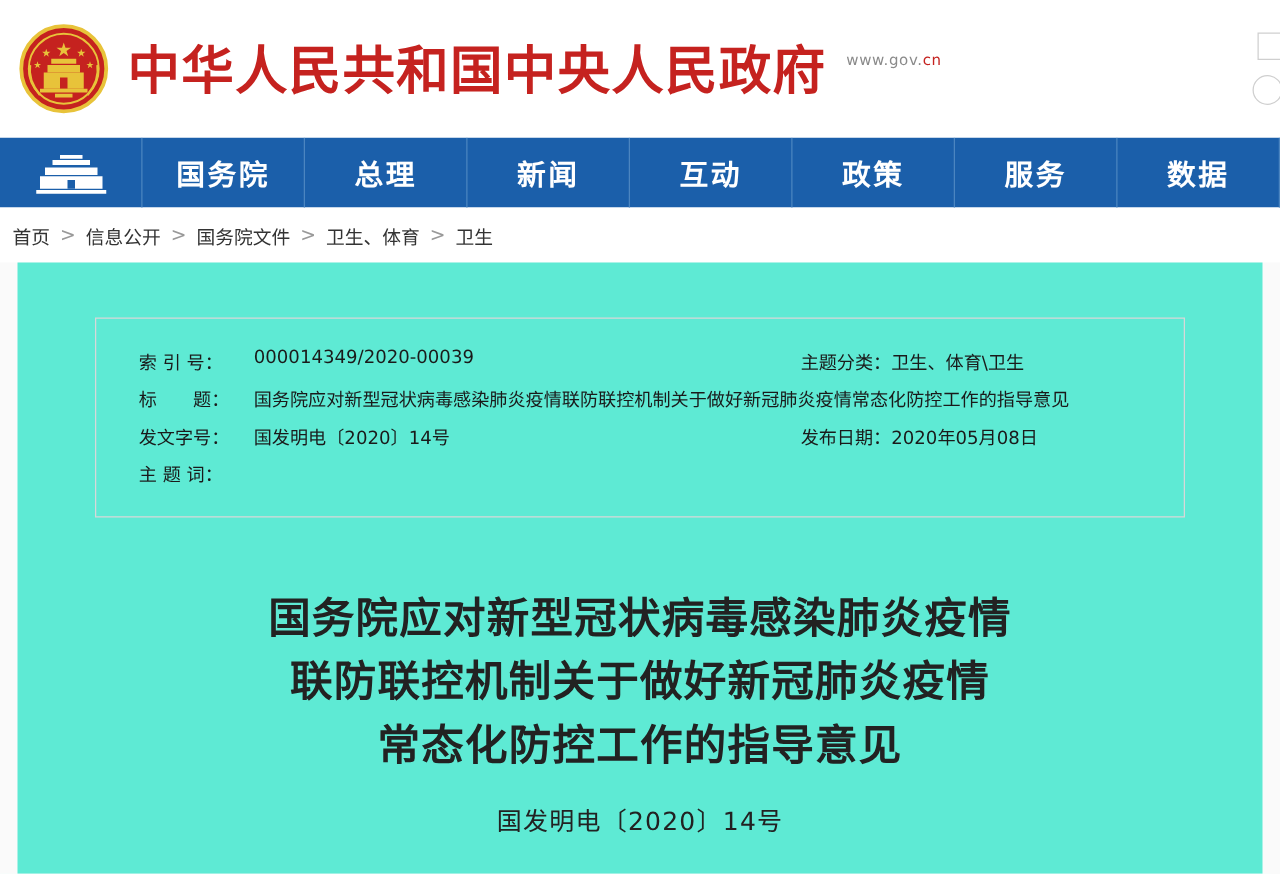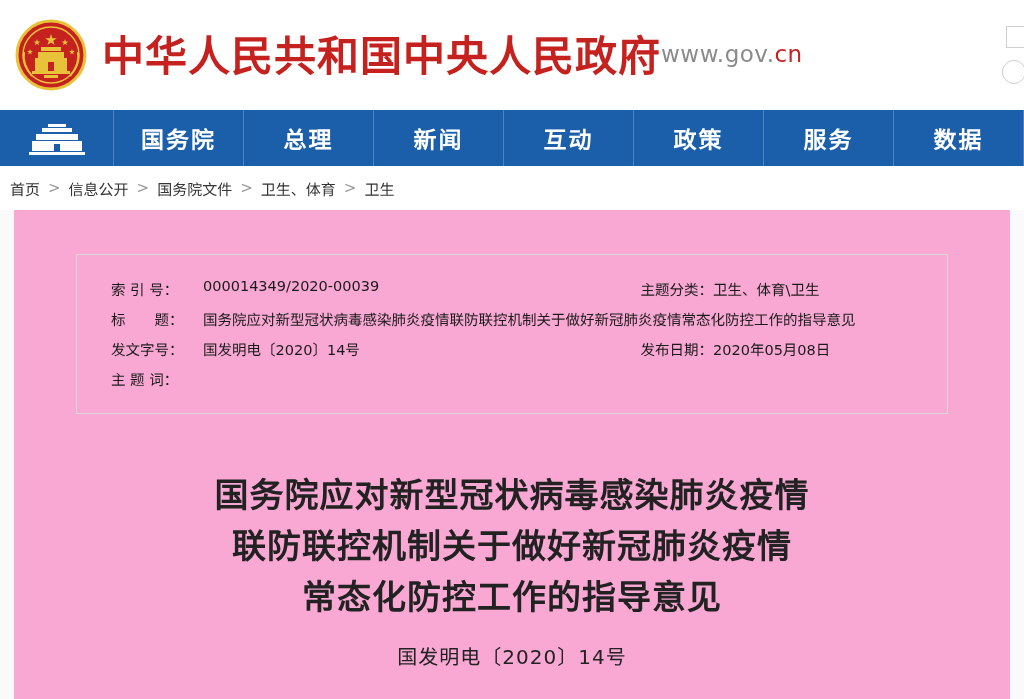--- a/index.html
+++ b/index.html
@@ -39,24 +39,25 @@
     color: #c5221f;
     font-size: 42px;
     font-weight: bold;
     letter-spacing: 1px;
     line-height: 1.05;
     font-family: "DejaVu Sans", "Liberation Sans", sans-serif;
     white-space: nowrap;
   }
   .site-url {
     margin-top: 6px;
-    font-size: 23px;
+    font-size: 12px;
     color: #8a8a8a;
     letter-spacing: 0.5px;
     font-family: "DejaVu Sans", sans-serif;
+    margin-left: 16px;
   }
   .site-url .cn { color: #c5221f; }
 
   
   .header-right {
     position: absolute;
     right: 0;
     top: 0;
     width: 22px;
     height: 110px;
@@ -129,21 +130,21 @@
   .breadcrumb .sep { color: #999; margin: 0 8px; }
 
   
   .content {
     background: #fafafa;
     padding: 0;
     height: 489px;
     position: relative;
   }
   .content-inner {
-    background: #f9a8d4;
+    background: #5eead4;
     margin: 0 14px;
     height: 100%;
     padding-top: 44px;
   }
 
   
   .meta-box {
     margin: 0 62px;
     border: 1px solid #d8d8d8;
     padding: 18px 34px 20px 34px;

